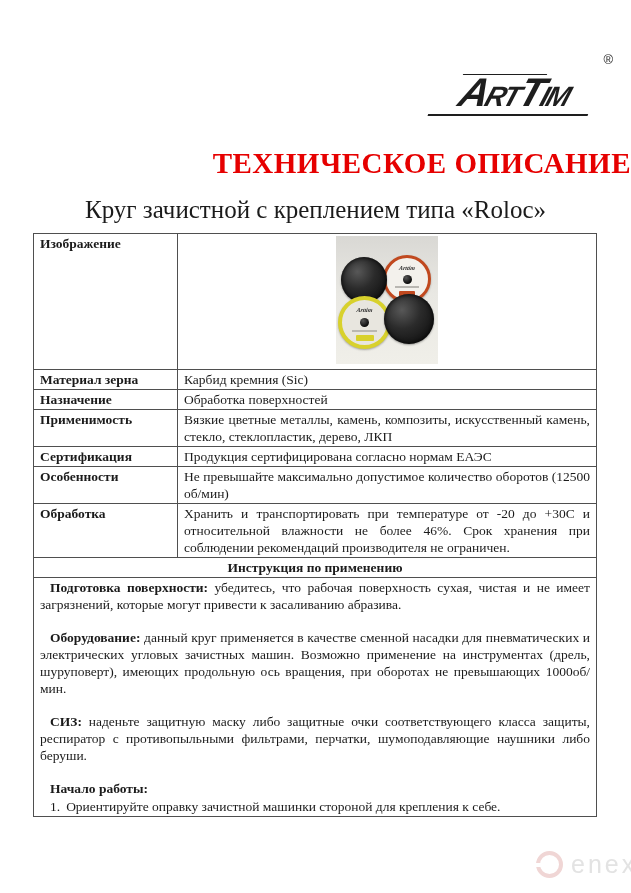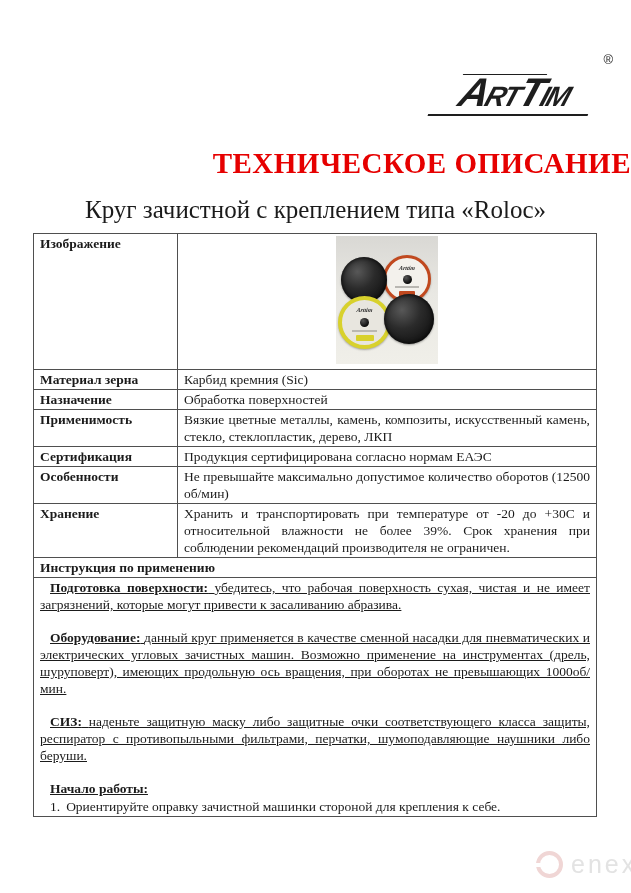--- a/index.html
+++ b/index.html
@@ -34,24 +34,24 @@
   
   table.spec { position:absolute; left:33px; top:233px; width:564px;
     border-collapse:collapse; }
   table.spec td {
     border:1px solid #4f4f4f; font-size:13.5px; line-height:17px;
     padding:1px 6px; vertical-align:top;
   }
   td.lbl { font-weight:bold; width:144px; }
   td.val { text-align:justify; }
   tr.img-row td { height:136px;margin-top:23px; }
-  td.section-hdr { font-weight:bold; height:19px;font-family:Liberation Serif, serif; }
+  td.section-hdr { font-weight:bold; text-align:center; height:19px;font-family:Liberation Serif, serif; }
   td.instr-cell { padding:3px 7px 4px 6px; }
 
-  .para { text-align:justify; text-indent:10px; margin-bottom:16px;text-decoration:underline; }
+  .para { text-align:justify; text-indent:10px; margin-bottom:16px; }
   .para.no-gap { margin-bottom:0; }
   .step { padding-left:10px; margin-top:1px; }
   .step .num { margin-right:6px; }
 
   
   .photo { position:relative; width:102px; height:128px; margin:1px auto 0 auto;
     background:linear-gradient(180deg,#d9d8d4 0%,#e9e8e3 45%,#f0efe9 100%); }
   .disc { position:absolute; border-radius:50%; }
   .disc.black {
     background:radial-gradient(circle at 36% 32%, #585858 0%, #2b2b2b 40%, #141414 78%, #0d0d0d 100%);
@@ -141,22 +141,22 @@
     </tr>
     <tr>
       <td class="lbl">Сертификация</td>
       <td class="val">Продукция сертифицирована согласно нормам ЕАЭС</td>
     </tr>
     <tr>
       <td class="lbl">Особенности</td>
       <td class="val">Не превышайте максимально допустимое количество оборотов (12500 об/мин)</td>
     </tr>
     <tr>
-      <td class="lbl">Хранение</td>
-      <td class="val">Хранить и транспортировать при температуре от -20 до +30С и относительной влажности не более 39%. Срок хранения при соблюдении рекомендаций производителя не ограничен.</td>
+      <td class="lbl">Обработка</td>
+      <td class="val">Хранить и транспортировать при температуре от -20 до +30С и относительной влажности не более 46%. Срок хранения при соблюдении рекомендаций производителя не ограничен.</td>
     </tr>
 
     <tr>
       <td class="section-hdr" colspan="2">Инструкция по применению</td>
     </tr>
 
     <tr>
       <td class="instr-cell" colspan="2">
         <div class="para"><b>Подготовка поверхности:</b> <span>убедитесь, что рабочая поверхность сухая, чистая и не имеет загрязнений, которые могут привести к засаливанию абразива.</span></div>
 

